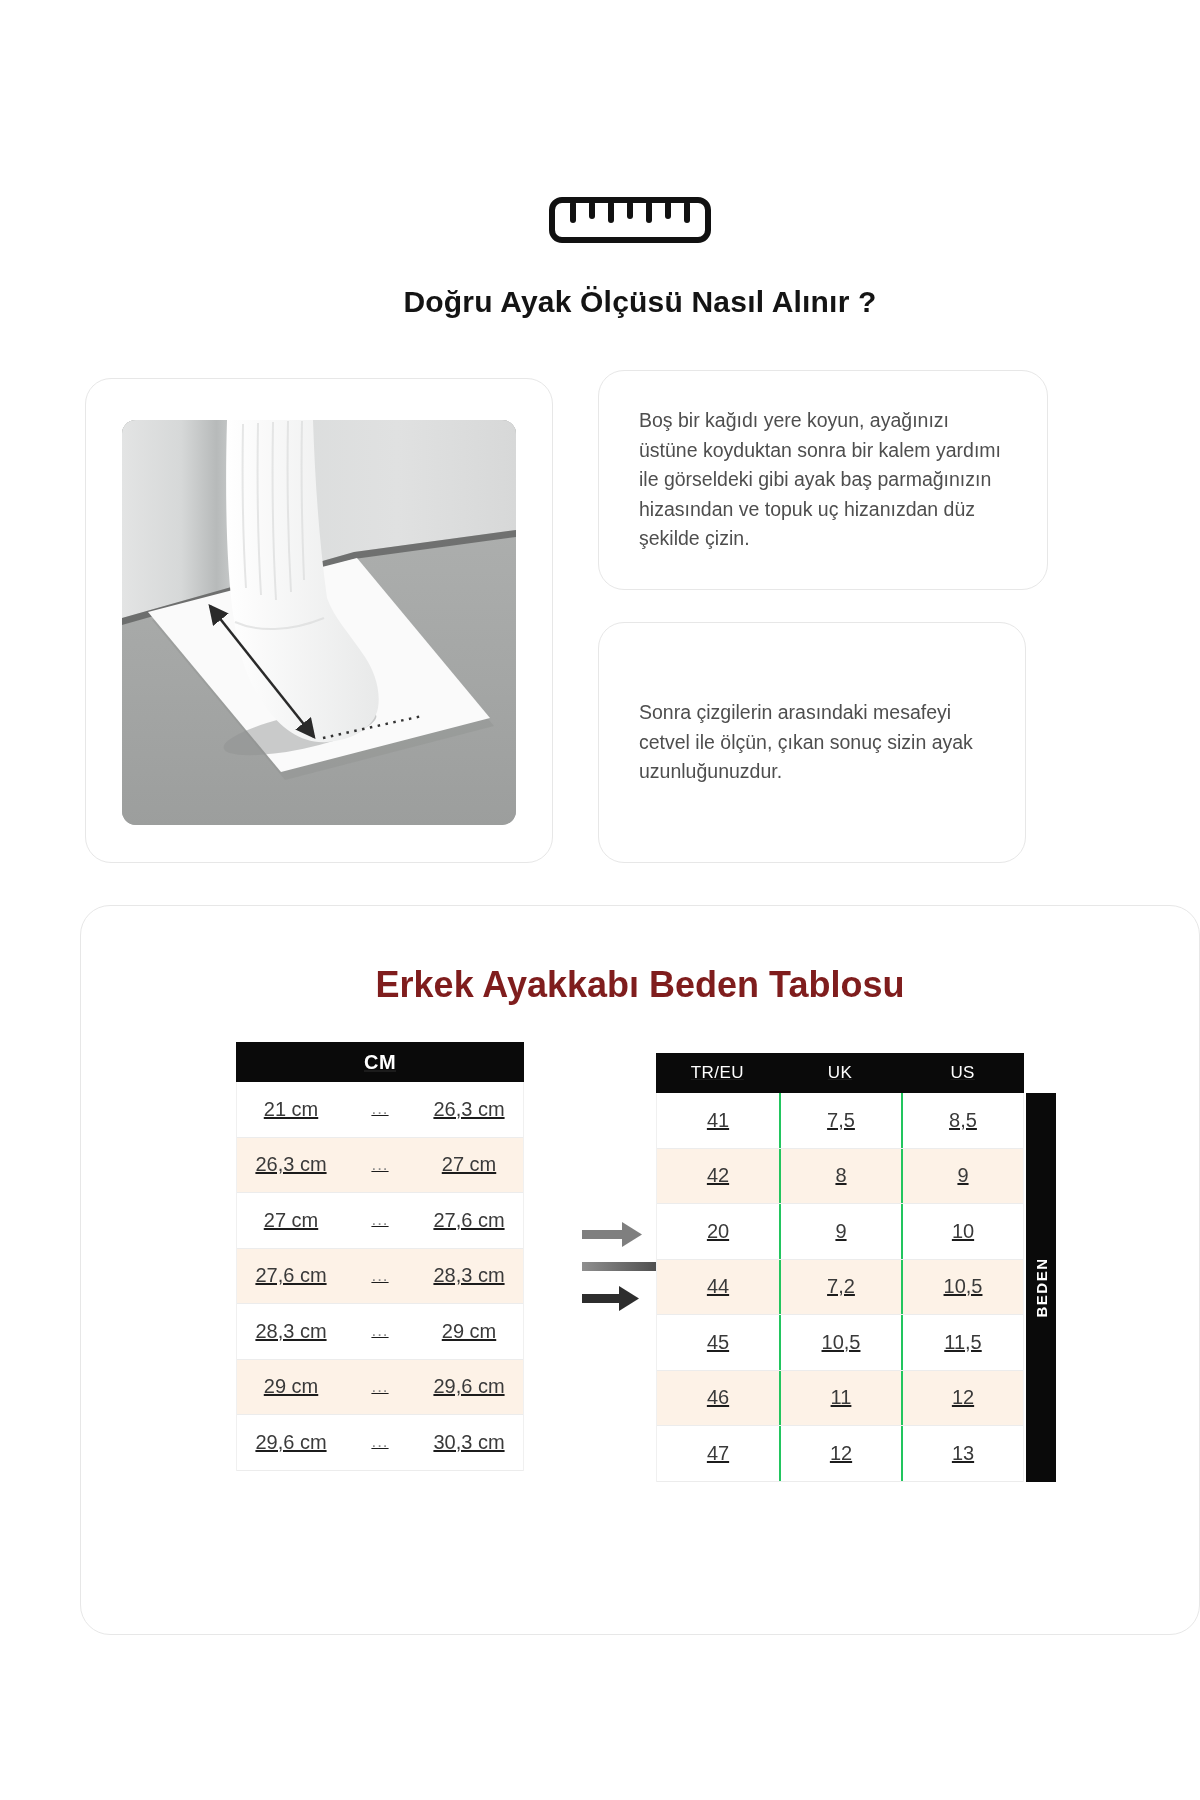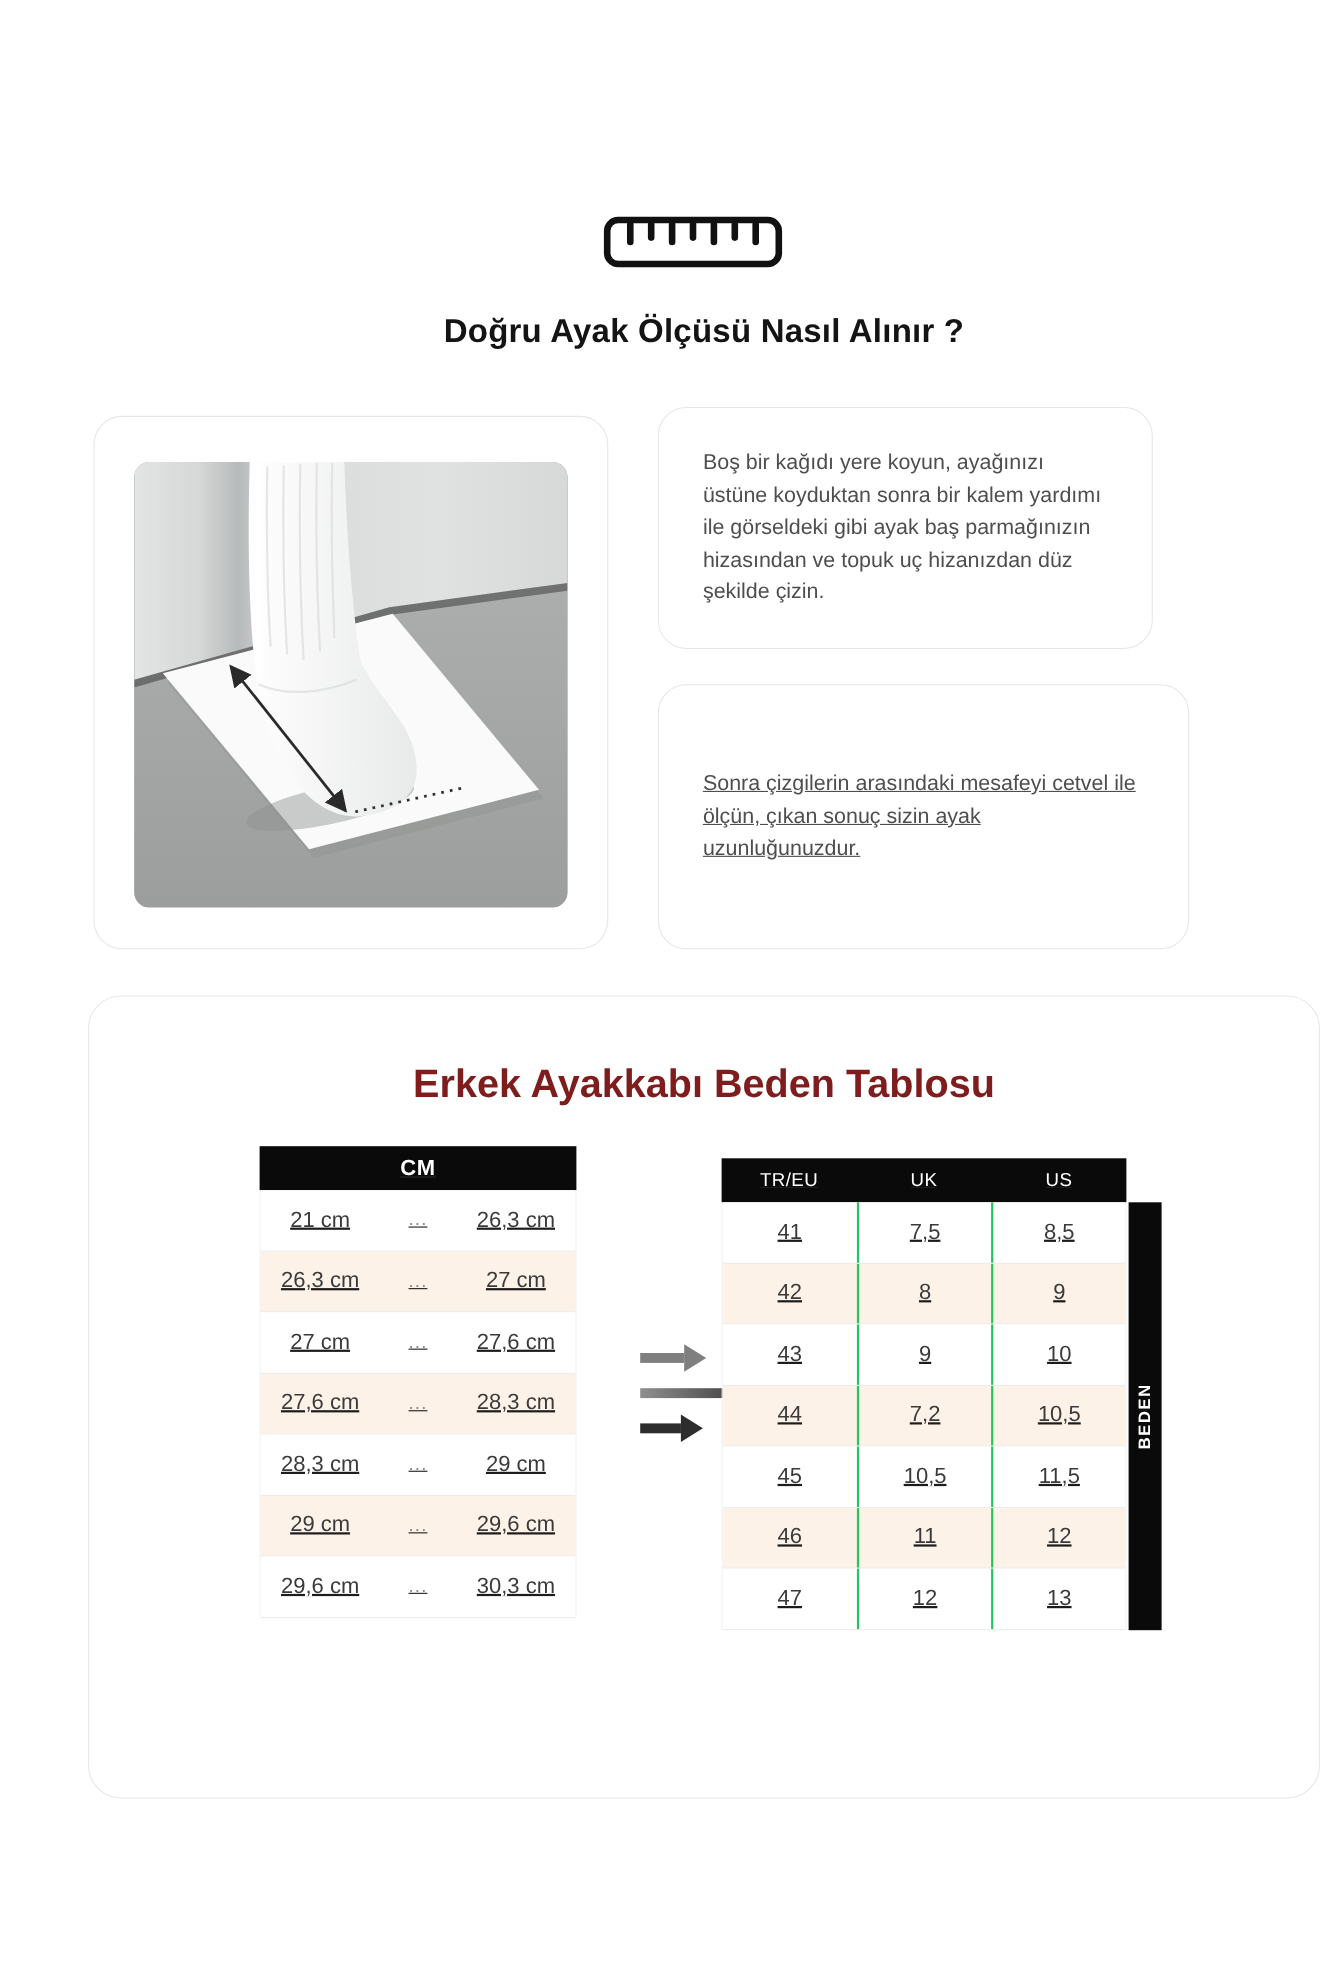--- a/index.html
+++ b/index.html
@@ -25,21 +25,21 @@
   .photo-frame{
     position:absolute;left:36px;top:41px;width:394px;height:405px;
     border-radius:14px;overflow:hidden;background:#a7a9a8;
   }
   .step-card{
     display:flex;align-items:center;
     padding:0 40px;
     font-size:19.5px;line-height:1.52;color:#4e4e4e;
   }
   .step1{left:558px;top:370px;width:450px;height:220px;}
-  .step2{left:558px;top:622px;width:483px;height:241px;text-decoration:underline;}
+  .step2{left:558px;top:622px;width:428px;height:241px;}
 
   
   .chart-card{left:40px;top:905px;width:1120px;height:730px;border-radius:30px;}
   .chart-title{
     position:absolute;left:0;top:58px;width:100%;text-align:center;
     font-size:36px;font-weight:700;color:#7f1d1d;
   }
 
   .tbl{position:absolute;box-sizing:border-box;}
   .tbl-head{
@@ -236,21 +236,21 @@
         <span>41</span>
         <span>7,5</span>
         <span>8,5</span>
       </div>
       <div class="trow sz-row">
         <span>42</span>
         <span>8</span>
         <span>9</span>
       </div>
       <div class="trow sz-row">
-        <span>43</span>
+        <span>20</span>
         <span>9</span>
         <span>10</span>
       </div>
       <div class="trow sz-row">
         <span>44</span>
         <span>7,2</span>
         <span>10,5</span>
       </div>
       <div class="trow sz-row">
         <span>45</span>

